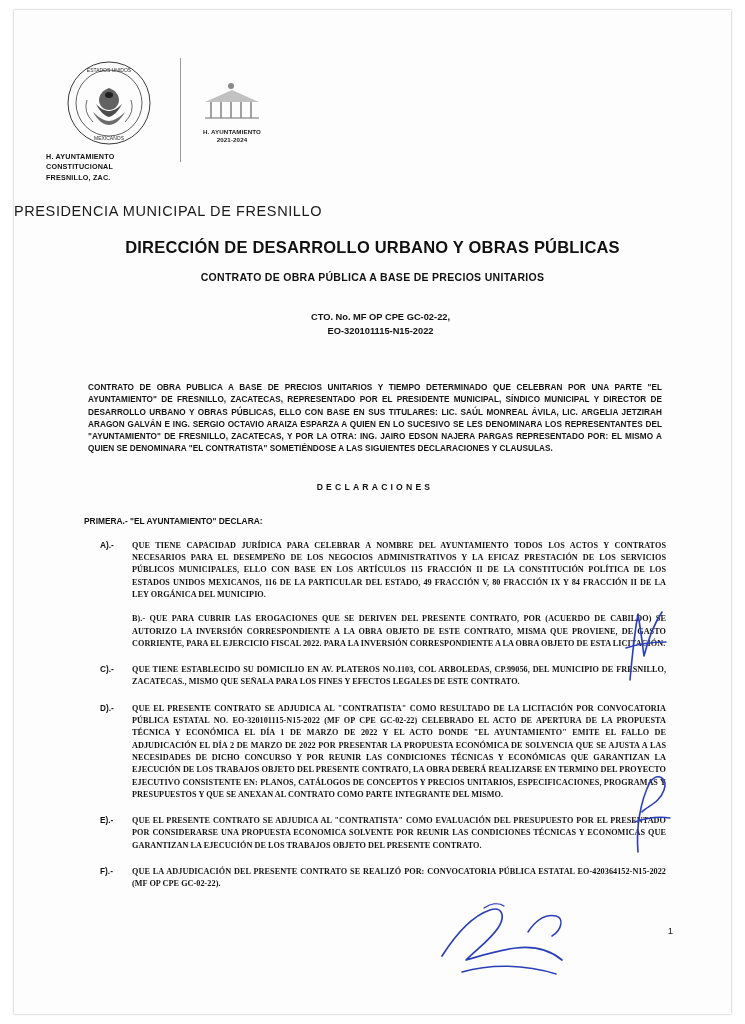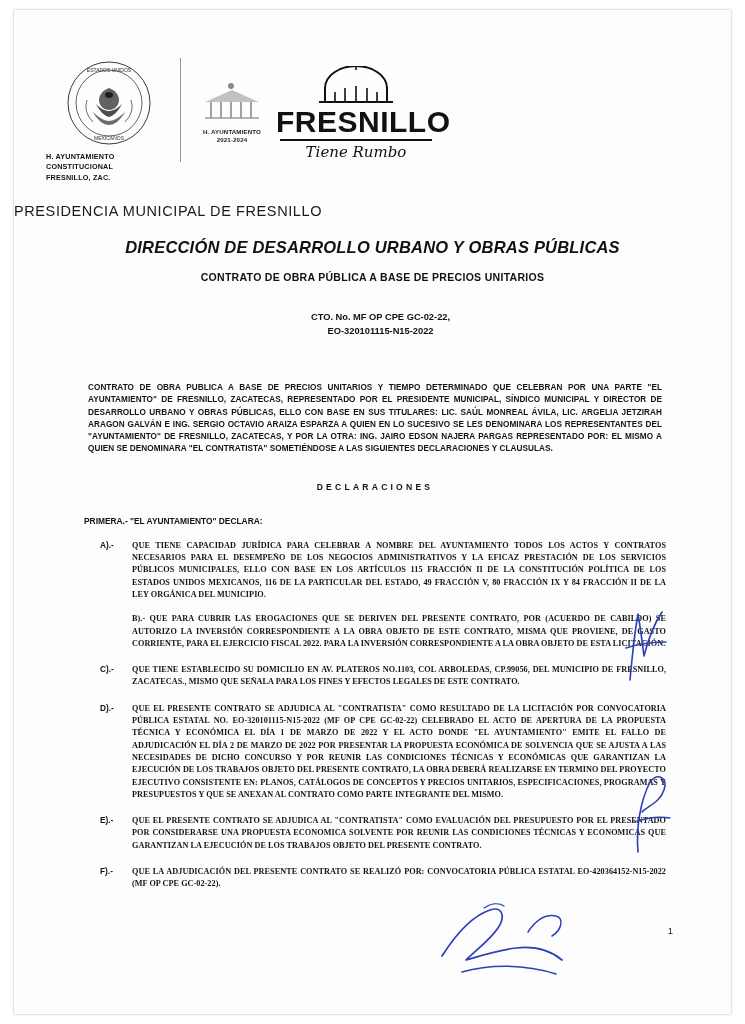--- a/index.html
+++ b/index.html
@@ -125,21 +125,20 @@
     color: #1b1b1b;
   }
   .t-direccion {
     position: absolute;
     left: 0; top: 228px; width: 100%;
     text-align: center;
     font-size: 16.5px;
     font-weight: bold;
     letter-spacing: .2px;
     color: #111;
-    font-style: italic;
   }
   .t-contrato {
     position: absolute;
     left: 0; top: 261px; width: 100%;
     text-align: center;
     font-size: 10.5px;
     font-weight: bold;
     letter-spacing: .3px;
     color: #111;
   }
@@ -263,31 +262,20 @@
             <path d="M8 40 h54" stroke="#6e6e6e" stroke-width="1.2" fill="none"></path>
             <path d="M14 40 v-16 M24 40 v-16 M34 40 v-16 M44 40 v-16 M54 40 v-16" stroke="#8a8a8a" stroke-width="1.6"></path>
             <path d="M8 24 h54 l-27 -12 z" fill="#9a9a9a" opacity="0.6"></path>
             <circle cx="34" cy="8" r="3" fill="#8a8a8a"></circle>
           </svg>
         </div>
         <div class="ayto-text" style="white-space:pre-line;">H. AYUNTAMIENTO
 2021-2024</div>
       </div>
 
-      <div class="fres-brand">
-        <svg class="fres-arch" viewBox="0 0 86 40" aria-hidden="true">
-          <path d="M6 36 h74" stroke="#111" stroke-width="2" fill="none"></path>
-          <path d="M12 36 v-14 a31 22 0 0 1 62 0 v14" stroke="#111" stroke-width="2" fill="none"></path>
-          <path d="M22 36 v-10 M32 36 v-14 M43 36 v-16 M54 36 v-14 M64 36 v-10" stroke="#111" stroke-width="1.6"></path>
-          <path d="M43 4 v-4" stroke="#111" stroke-width="1.6"></path>
-        </svg>
-        <div class="fres-word">FRESNILLO</div>
-        <div class="fres-rule"></div>
-        <div class="fres-tag">Tiene Rumbo</div>
-      </div>
     </div>
 
     <div class="t-presidencia">PRESIDENCIA MUNICIPAL DE FRESNILLO</div>
     <div class="t-direccion">DIRECCIÓN DE DESARROLLO URBANO Y OBRAS PÚBLICAS</div>
     <div class="t-contrato">CONTRATO DE OBRA PÚBLICA A BASE DE PRECIOS UNITARIOS</div>
 
     <div class="cto-block">
       <div>CTO. No. MF OP CPE GC-02-22,</div>
       <div>EO-320101115-N15-2022</div>
     </div>

